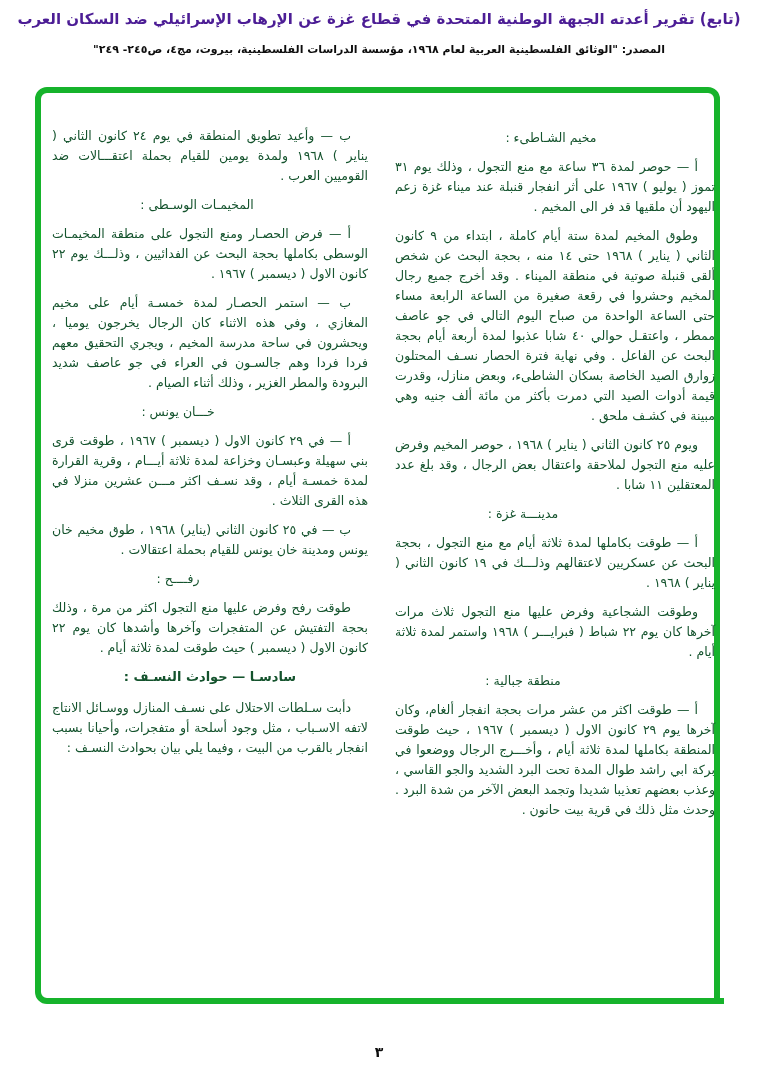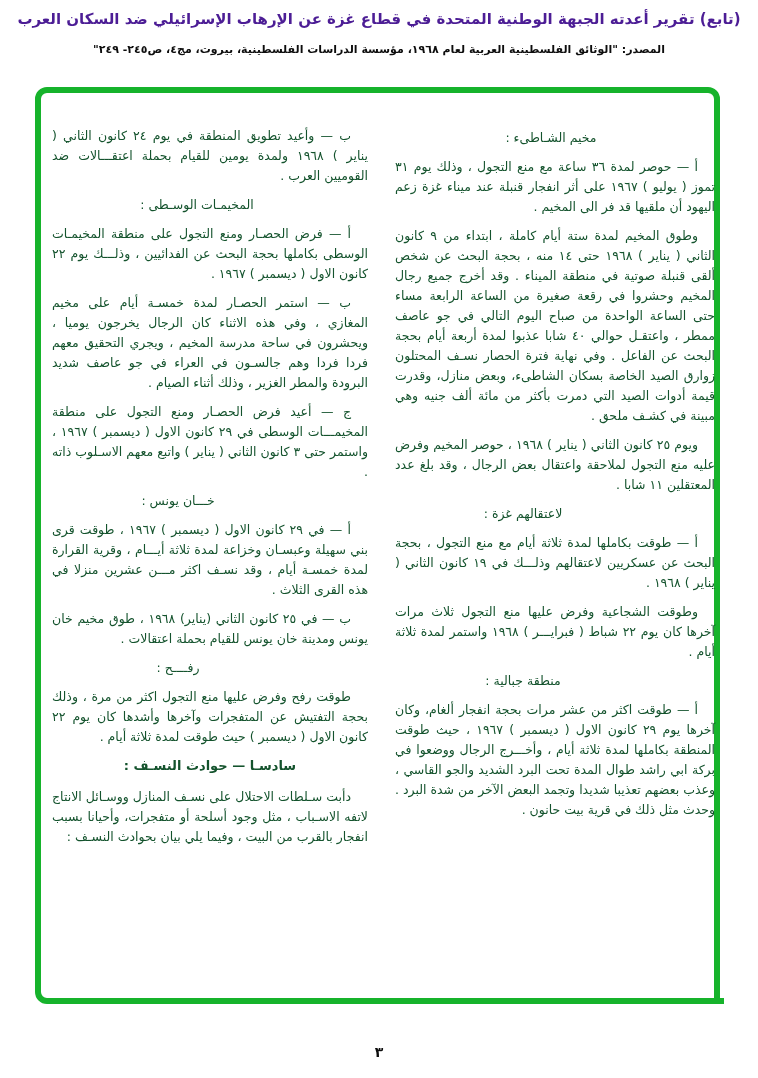--- a/index.html
+++ b/index.html
@@ -43,33 +43,32 @@
 </div>
 
 <div class="green-box"></div>
 <div class="green-stub"></div>
 
 <div class="col col-right">
   <div class="heading ind-sm">مخيم الشـاطىء :</div>
   <p class="para">أ — حوصر لمدة ٣٦ ساعة مع منع التجول ، وذلك يوم ٣١ تموز ( يوليو ) ١٩٦٧ على أثر انفجار قنبلة عند ميناء غزة زعم اليهود أن ملقيها قد فر الى المخيم .</p>
   <p class="para">وطوق المخيم لمدة ستة أيام كاملة ، ابتداء من ٩ كانون الثاني ( يناير ) ١٩٦٨ حتى ١٤ منه ، بحجة البحث عن شخص ألقى قنبلة صوتية في منطقة الميناء . وقد أخرج جميع رجال المخيم وحشروا في رقعة صغيرة من الساعة الرابعة مساء حتى الساعة الواحدة من صباح اليوم التالي في جو عاصف ممطر ، واعتقـل حوالي ٤٠ شابا عذبوا لمدة أربعة أيام بحجة البحث عن الفاعل . وفي نهاية فترة الحصار نسـف المحتلون زوارق الصيد الخاصة بسكان الشاطىء، وبعض منازل، وقدرت قيمة أدوات الصيد التي دمرت بأكثر من مائة ألف جنيه وهي مبينة في كشـف ملحق .</p>
   <p class="para">ويوم ٢٥ كانون الثاني ( يناير ) ١٩٦٨ ، حوصر المخيم وفرض عليه منع التجول لملاحقة واعتقال بعض الرجال ، وقد بلغ عدد المعتقلين ١١ شابا .</p>
-  <div class="heading ind-lg">لاعتقالهم غزة :</div>
+  <div class="heading ind-lg">مدينـــة غزة :</div>
   <p class="para">أ — طوقت بكاملها لمدة ثلاثة أيام مع منع التجول ، بحجة البحث عن عسكريين لاعتقالهم وذلـــك في ١٩ كانون الثاني ( يناير ) ١٩٦٨ .</p>
   <p class="para">وطوقت الشجاعية وفرض عليها منع التجول ثلاث مرات آخرها كان يوم ٢٢ شباط ( فبرايـــر ) ١٩٦٨ واستمر لمدة ثلاثة أيام .</p>
   <div class="heading ind-lg">منطقة جبالية :</div>
   <p class="para">أ — طوقت اكثر من عشر مرات بحجة انفجار ألغام، وكان آخرها يوم ٢٩ كانون الاول ( ديسمبر ) ١٩٦٧ ، حيث طوقت المنطقة بكاملها لمدة ثلاثة أيام ، وأخـــرج الرجال ووضعوا في بركة ابي راشد طوال المدة تحت البرد الشديد والجو القاسي ، وعذب بعضهم تعذيبا شديدا وتجمد البعض الآخر من شدة البرد . وحدث مثل ذلك في قرية بيت حانون .</p>
 </div>
 
 <div class="col col-left">
   <p class="para">ب — وأعيد تطويق المنطقة في يوم ٢٤ كانون الثاني ( يناير ) ١٩٦٨ ولمدة يومين للقيام بحملة اعتقـــالات ضد القوميين العرب .</p>
   <div class="heading ind-md">المخيمـات الوسـطى :</div>
   <p class="para">أ — فرض الحصـار ومنع التجول على منطقة المخيمـات الوسطى بكاملها بحجة البحث عن الفدائيين ، وذلـــك يوم ٢٢ كانون الاول ( ديسمبر ) ١٩٦٧ .</p>
   <p class="para">ب — استمر الحصـار لمدة خمسـة أيام على مخيم المغازي ، وفي هذه الاثناء كان الرجال يخرجون يوميا ، ويحشرون في ساحة مدرسة المخيم ، ويجري التحقيق معهم فردا فردا وهم جالسـون في العراء في جو عاصف شديد البرودة والمطر الغزير ، وذلك أثناء الصيام .</p>
-  <p class="para">ج — أعيد فرض الحصـار ومنع التجول على منطقة المخيمـــات الوسطى في ٢٩ كانون الاول ( ديسمبر ) ١٩٦٧ ، واستمر حتى ٣ كانون الثاني ( يناير ) واتبع معهم الاسـلوب ذاته .</p>
   <div class="heading ind-lg">خـــان يونس :</div>
   <p class="para">أ — في ٢٩ كانون الاول ( ديسمبر ) ١٩٦٧ ، طوقت قرى بني سهيلة وعبسـان وخزاعة لمدة ثلاثة أيـــام ، وقرية القرارة لمدة خمسـة أيام ، وقد نسـف اكثر مـــن عشرين منزلا في هذه القرى الثلاث .</p>
   <p class="para">ب — في ٢٥ كانون الثاني (يناير) ١٩٦٨ ، طوق مخيم خان يونس ومدينة خان يونس للقيام بحملة اعتقالات .</p>
   <div class="heading ind-lg">رفــــح :</div>
   <p class="para">طوقت رفح وفرض عليها منع التجول اكثر من مرة ، وذلك بحجة التفتيش عن المتفجرات وآخرها وأشدها كان يوم ٢٢ كانون الاول ( ديسمبر ) حيث طوقت لمدة ثلاثة أيام .</p>
   <div class="heading-major">سادسـا — حوادث النسـف :</div>
   <p class="para">دأبت سـلطات الاحتلال على نسـف المنازل ووسـائل الانتاج لاتفه الاسـباب ، مثل وجود أسلحة أو متفجرات، وأحيانا بسبب انفجار بالقرب من البيت ، وفيما يلي بيان بحوادث النسـف :</p>
 </div>
 
 <div class="page-number">٣</div>

